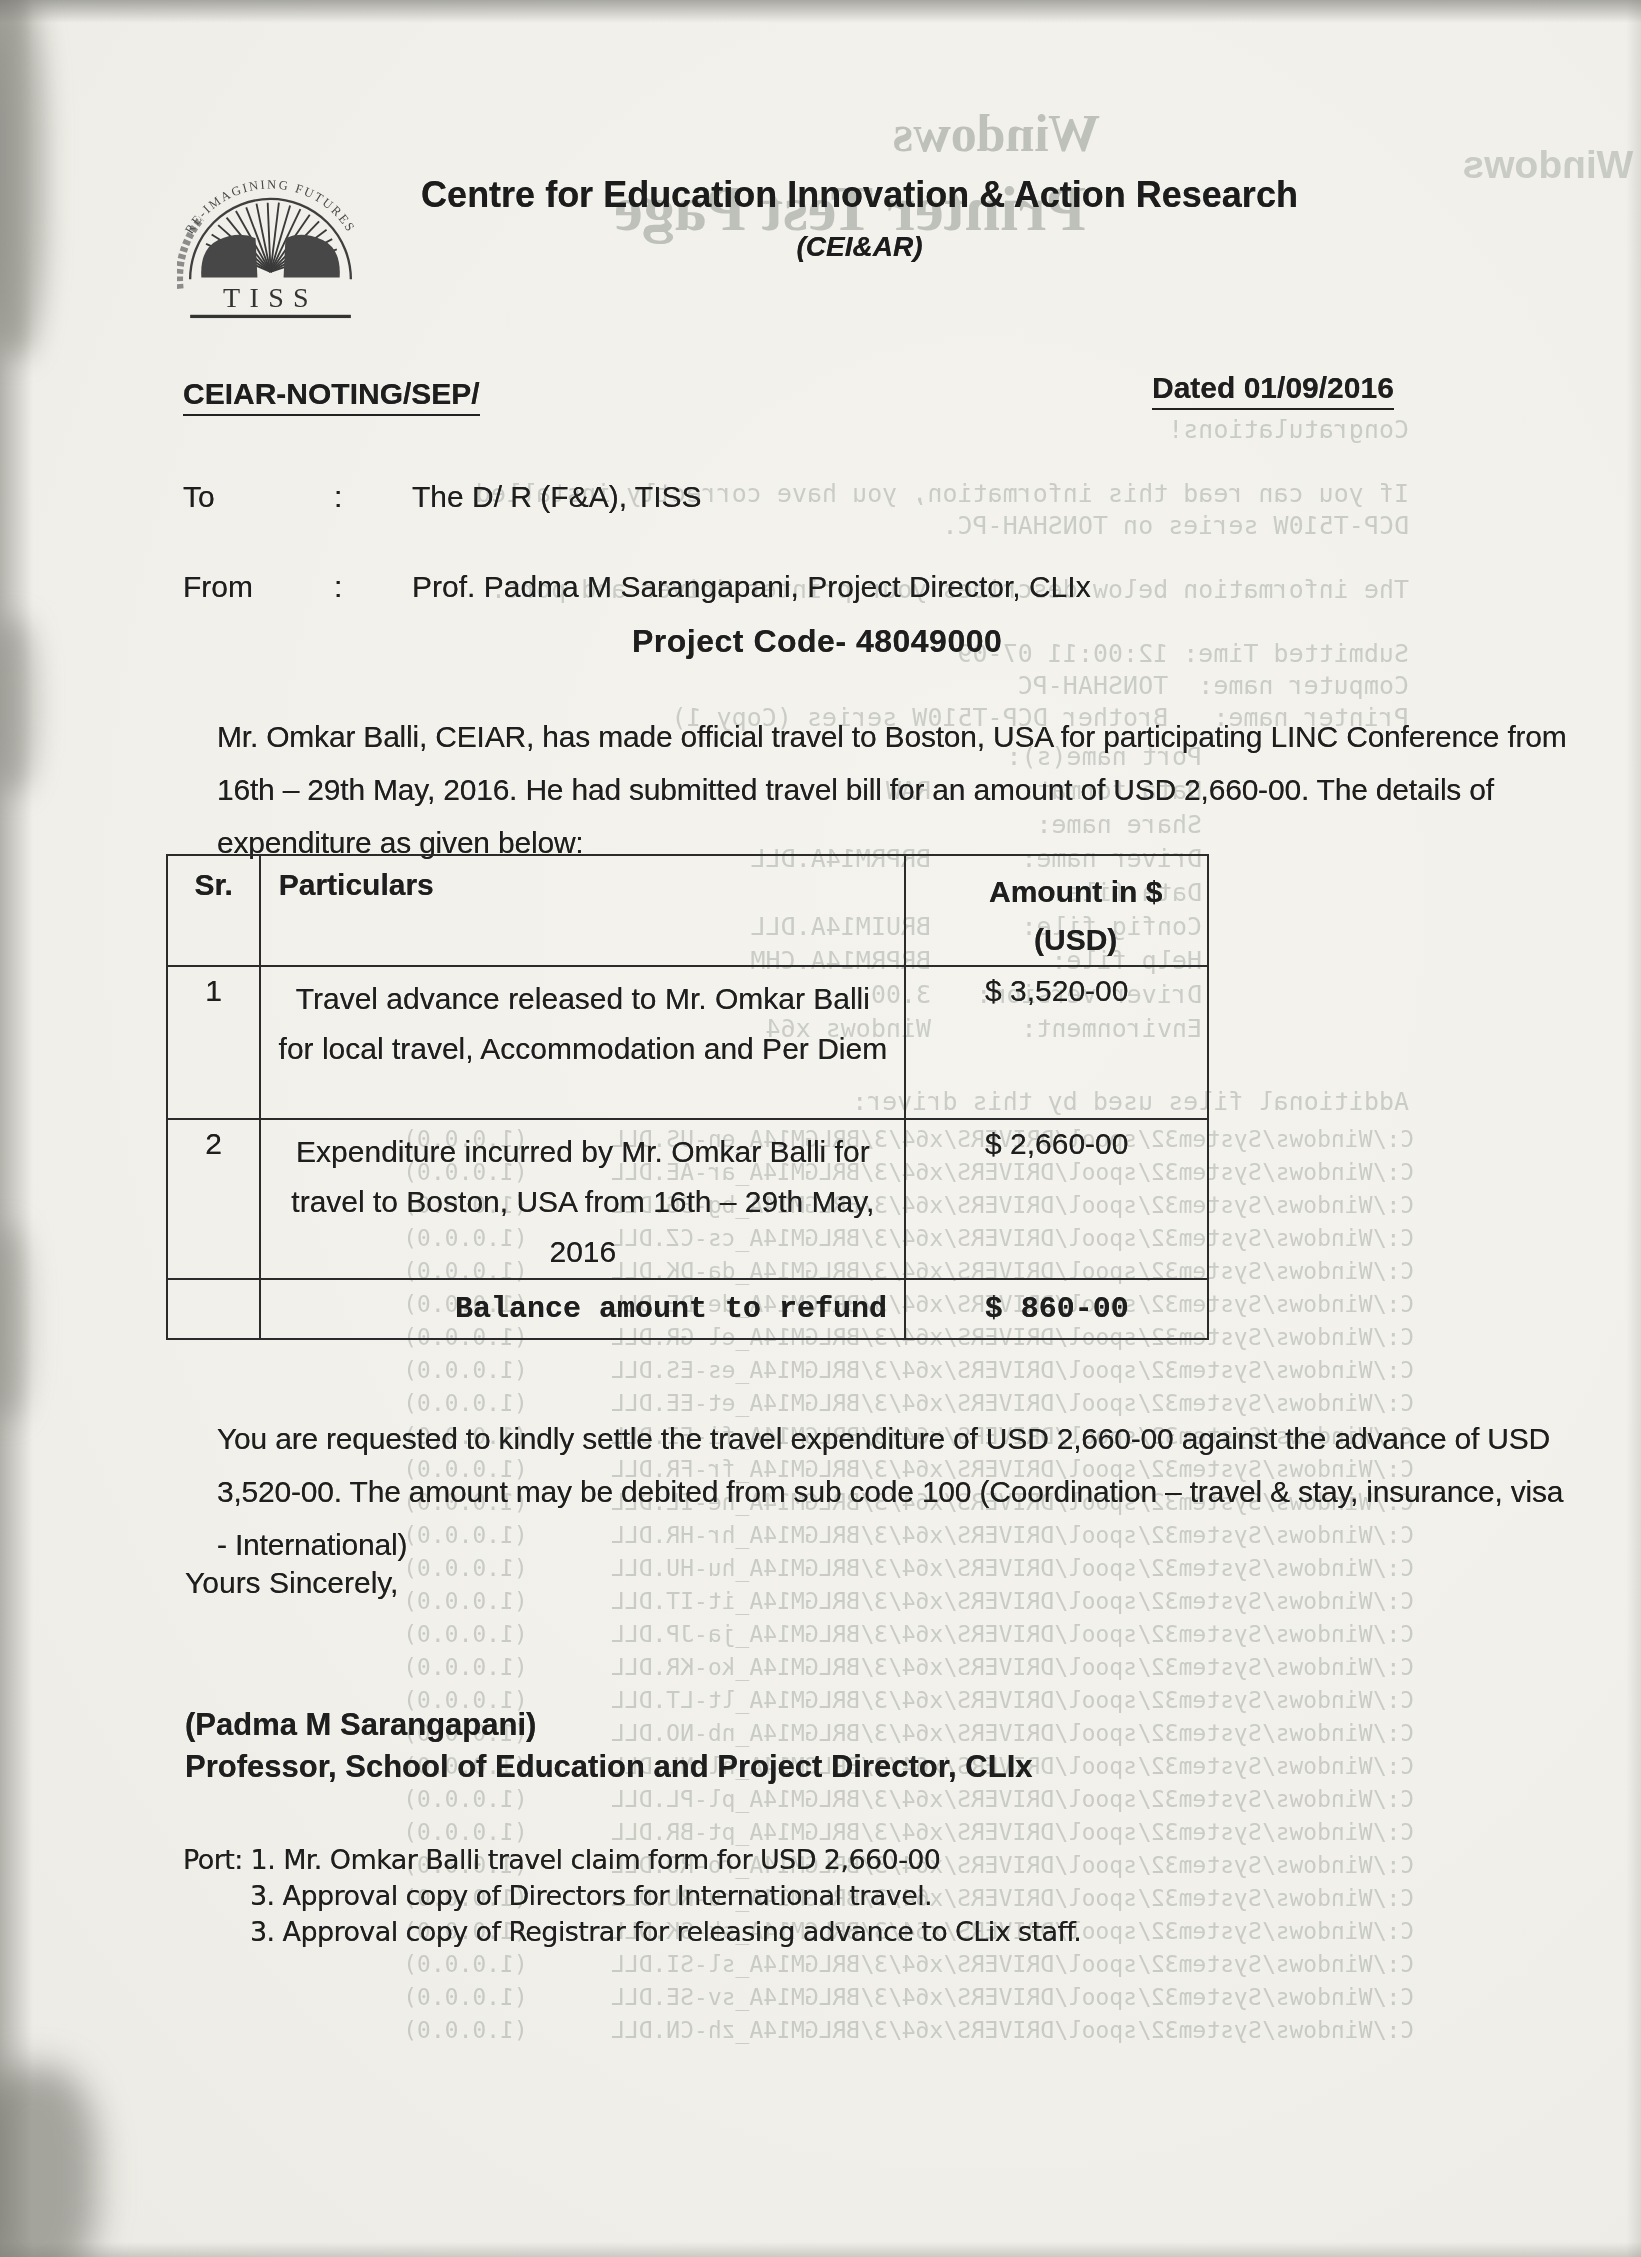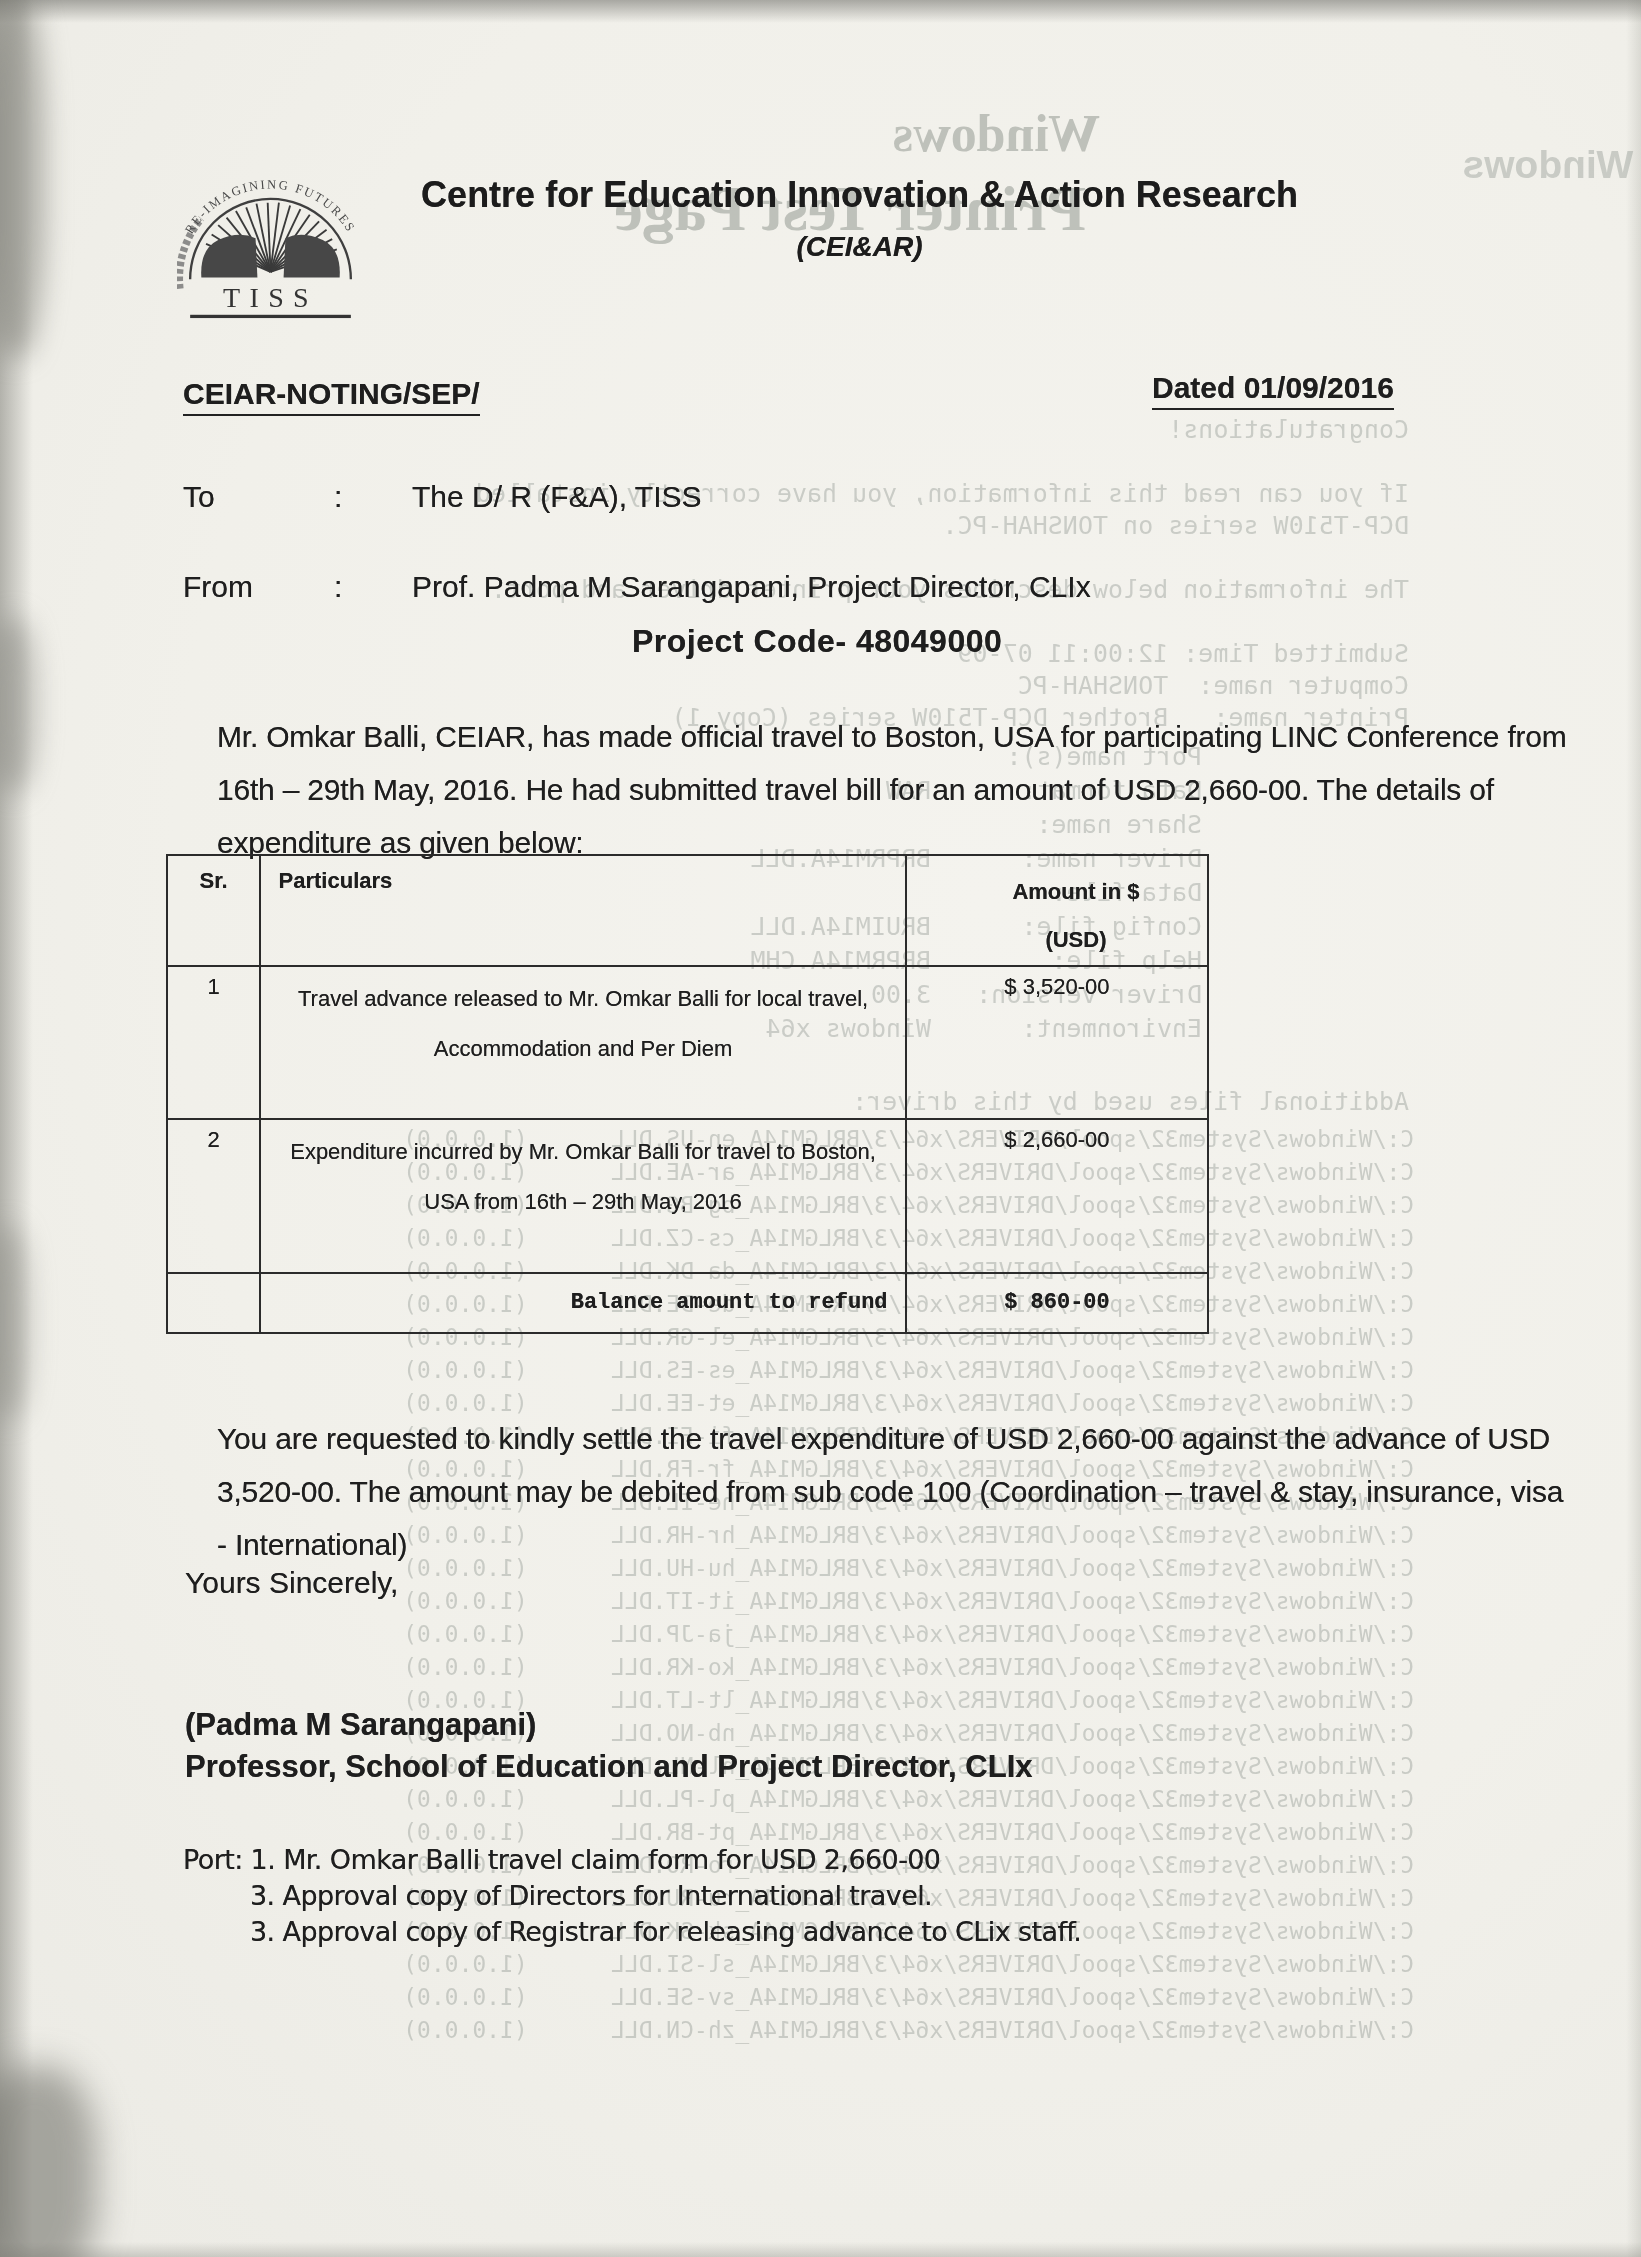--- a/index.html
+++ b/index.html
@@ -46,21 +46,21 @@
   .org-title .l1{font-size:36px;}
   .org-title .l2{font-size:28px;margin-top:15px;font-style:italic;}
   .refno{left:183px;top:377px;font-size:30px;font-weight:bold;border-bottom:2.9px solid #222;padding-bottom:2.9px;}
   .dateline{left:1152px;top:371px;font-size:30px;font-weight:bold;border-bottom:2.9px solid #222;padding-bottom:2.9px;}
   .field-row{left:183px;width:1361px;font-size:30px;}
   .field-row .lbl{display:inline-block;width:151px;}
   .field-row .col{display:inline-block;width:78px;}
   .proj{left:632px;top:623px;font-size:32px;font-weight:bold;letter-spacing:0.5px;}
   .para{left:185px;width:1363px;font-size:30px;line-height:53px;letter-spacing:-0.2px;margin-left:32px;}
   
-  table.exp{position:absolute;left:166px;top:854px;width:1043px;border-collapse:collapse;font-size:22px;}
+  table.exp{position:absolute;left:166px;top:854px;width:1043px;border-collapse:collapse;font-size:30px;}
   table.exp td, table.exp th{border:2.4px solid #2b2b2b;vertical-align:top;background:transparent;}
   table.exp th{font-weight:bold;padding-top:11.6px;}
   th.h-sr{width:95px;text-align:center;}
   th.h-part{width:669px;text-align:left;padding-left:17.4px;margin-top:24px;}
   th.h-amt{width:277px;text-align:center;line-height:48px;padding-left:39px;}
   tr.r-data{height:153px;}
   tr.r-data td{padding-top:7.7px;}
   td.c-sr{text-align:center;}
   td.c-part{text-align:center;line-height:50px;padding-left:15.4px;padding-right:15.4px;}
   td.c-amt{text-align:center;}

